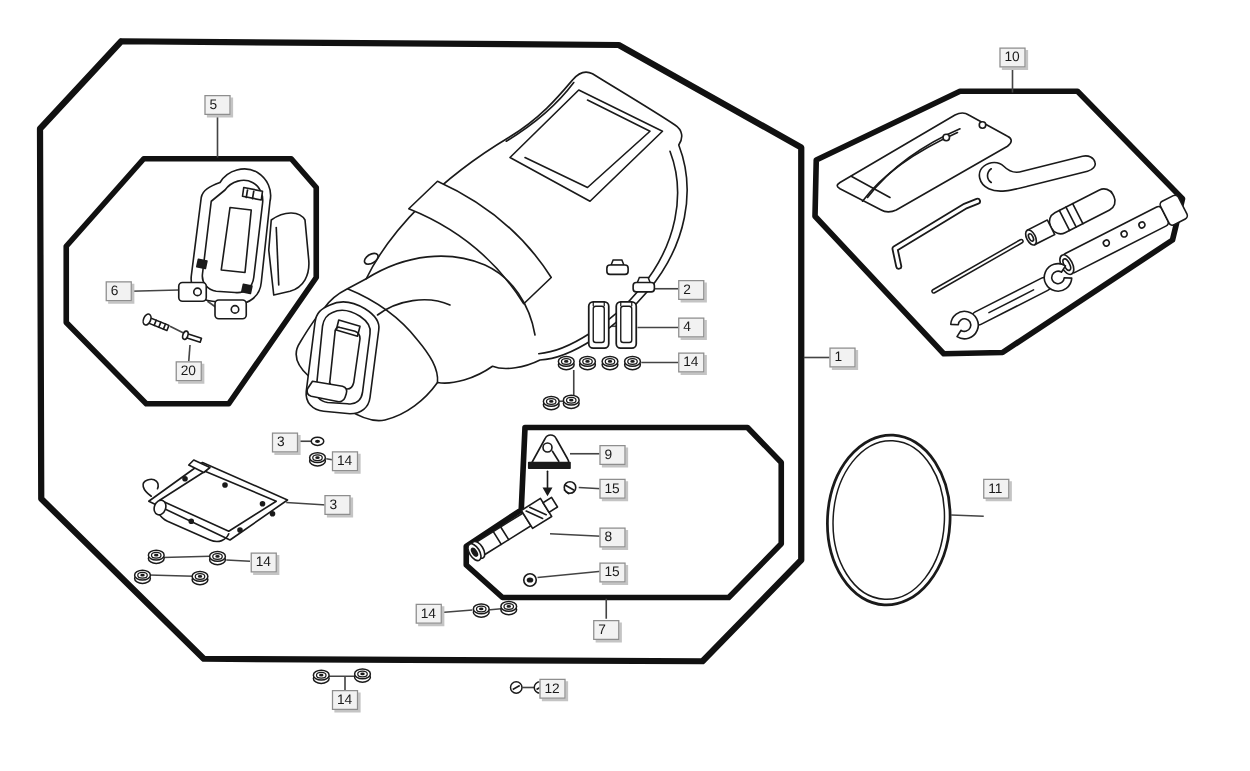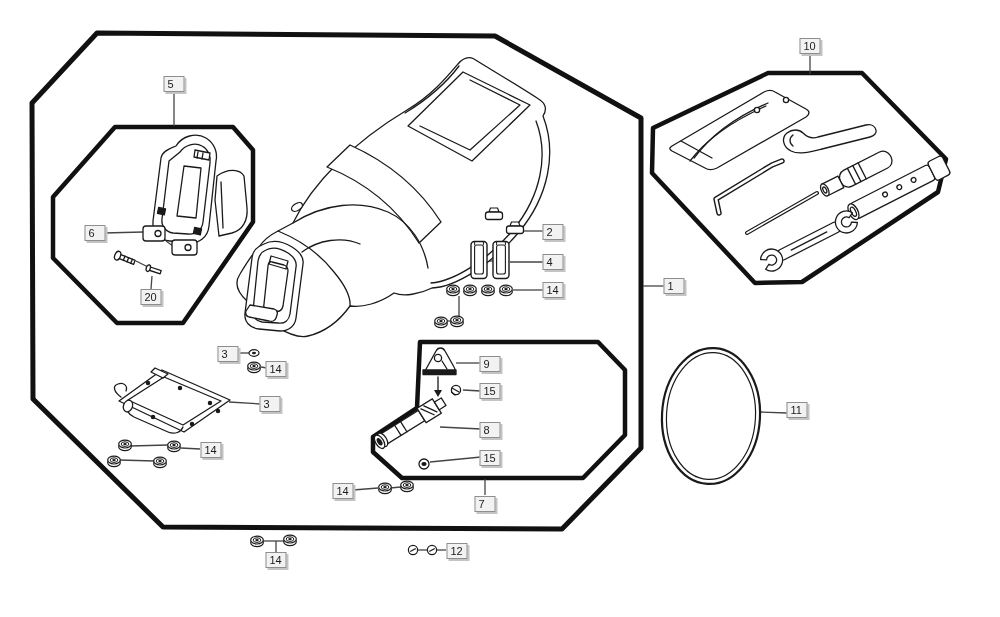--- a/index.html
+++ b/index.html
@@ -311,16 +311,16 @@
 <div class="callout" style="left:553px;top:290px">14</div>
 <div class="callout" style="left:674px;top:286px">1</div>
 <div class="callout" style="left:810px;top:46px">10</div>
 <div class="callout" style="left:490px;top:364px">9</div>
 <div class="callout" style="left:490px;top:391px">15</div>
 <div class="callout" style="left:490px;top:430px">8</div>
 <div class="callout" style="left:490px;top:458px">15</div>
 <div class="callout" style="left:485px;top:504px">7</div>
 <div class="callout" style="left:343px;top:491px">14</div>
 <div class="callout" style="left:276px;top:560px">14</div>
-<div class="callout" style="left:457px;top:551px">12</div>
-<div class="callout" style="left:797px;top:410px">11</div>
+<div class="callout" style="left:442px;top:551px">12</div>
+<div class="callout" style="left:797px;top:391px">11</div>
 
 </div>
 
 </body></html>

